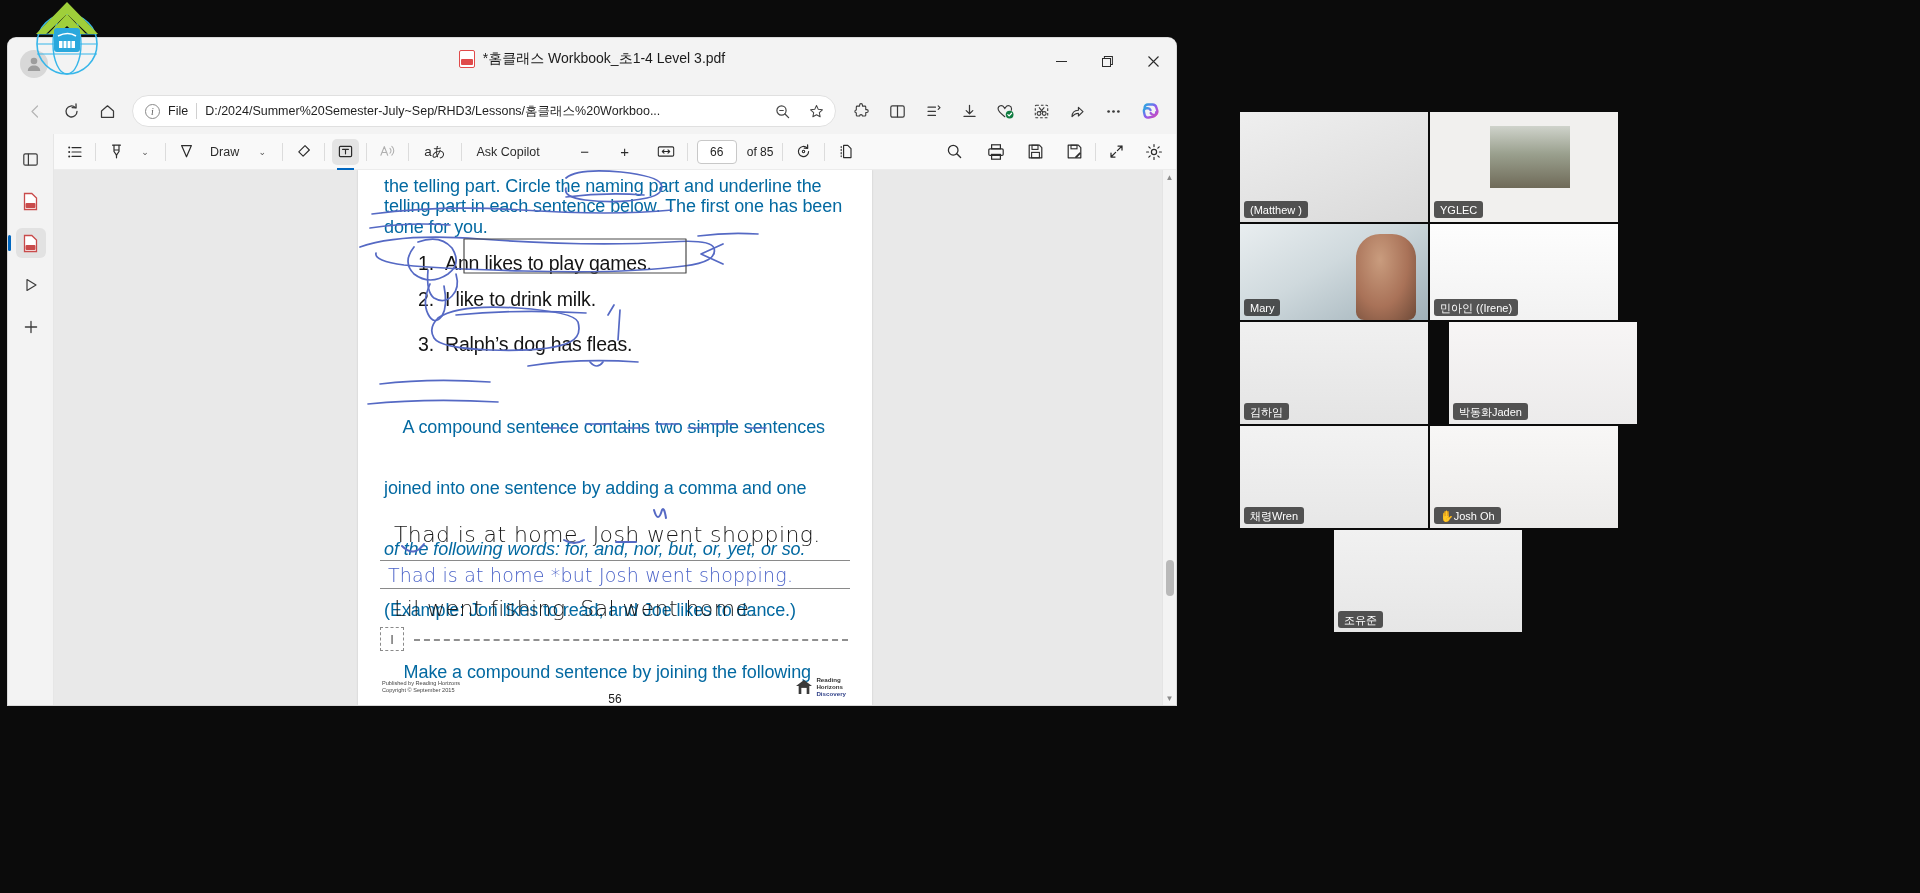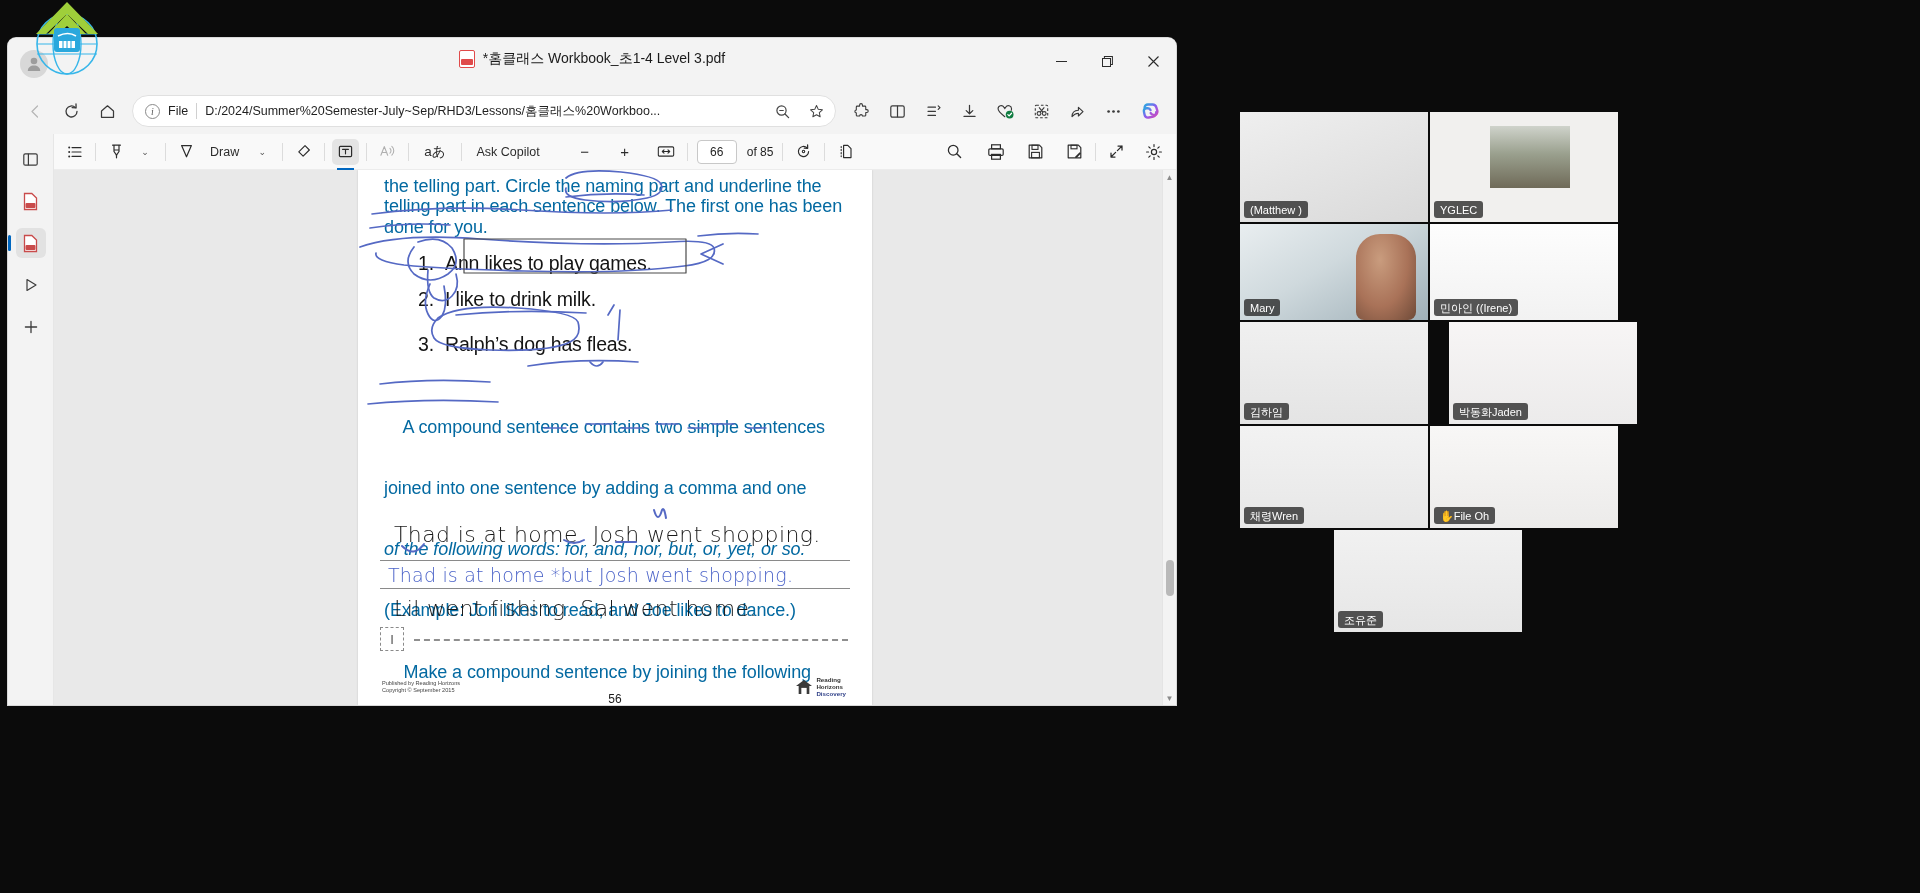--- a/index.html
+++ b/index.html
@@ -651,21 +651,21 @@
     </div>
 
     <div class="tile" style="left:0;top:314px;width:188px;height:102px;background:#efefef;">
       <div class="vbg" style="background:linear-gradient(180deg,#f2f2f2 0%,#e7e7e7 100%);"></div>
       <div class="namechip">채령Wren</div>
     </div>
 
     <div class="tile" style="left:190px;top:314px;width:188px;height:102px;background:#f6f5f4;">
       <div class="vbg" style="background:linear-gradient(180deg,#f8f7f6 0%,#ecebea 100%);"></div>
       <div class="namechip">
-        <span class="hand-emoji">✋</span><span>File Oh</span>
+        <span class="hand-emoji">✋</span><span>Josh Oh</span>
       </div>
     </div>
 
     <div class="tile" style="left:94px;top:418px;width:188px;height:102px;background:#eeeeee;">
       <div class="vbg" style="background:linear-gradient(180deg,#f1f1f1 0%,#e6e6e6 100%);"></div>
       <div class="namechip">조유준</div>
     </div>
   </div>
 
   <svg id="logo" viewBox="0 0 82 90">

